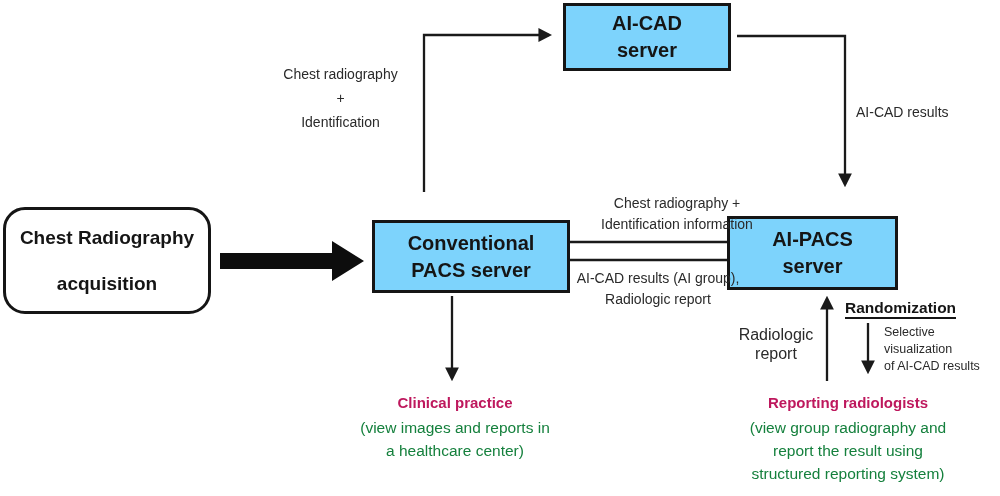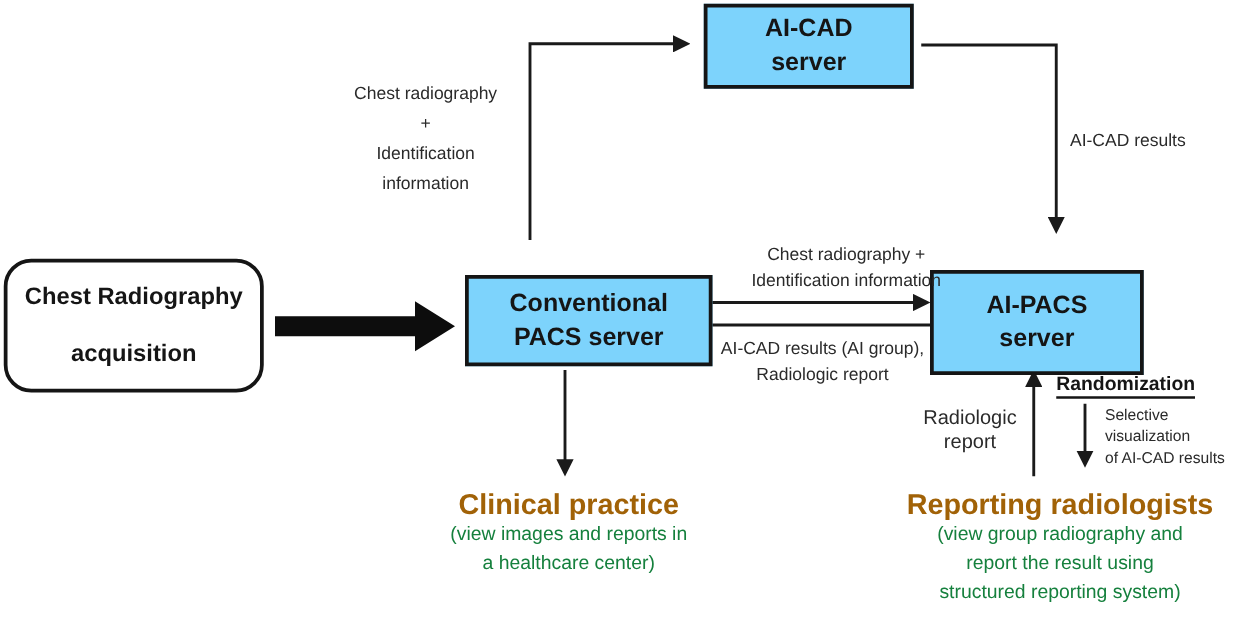--- a/index.html
+++ b/index.html
@@ -49,23 +49,23 @@
     line-height:22px;
   }
   .lbl span{display:block;}
   .endpoint{
     position:absolute;
     text-align:center;
   }
   .endpoint .title{
     display:block;
     font-weight:bold;
-    font-size:23px;
+    font-size:15px;
     line-height:26px;
-    color:#a16207;
+    color:#be185d;
   }
   .endpoint .sub{
     display:block;
     font-size:15.5px;
     line-height:23px;
     color:#15803d;
   }
   .rand{
     position:absolute;
     font-weight:bold;
@@ -113,30 +113,29 @@
   <div class="box" style="left:563px;top:3px;width:168px;height:68px;">
     <span class="bl">AI-CAD</span>
     <span class="bl">server</span>
   </div>
 
   <div class="box" style="left:372px;top:220px;width:198px;height:73px;">
     <span class="bl">Conventional</span>
     <span class="bl">PACS server</span>
   </div>
 
-  <div class="box" style="left:744px;top:216px;width:171px;height:84px;">
+  <div class="box" style="left:727px;top:216px;width:171px;height:74px;">
     <span class="bl">AI-PACS</span>
     <span class="bl">server</span>
   </div>
 
   <div class="lbl" style="left:258px;top:62px;width:165px;line-height:24px;">
     <span>Chest radiography</span>
     <span>+</span>
     <span>Identification</span>
-    <span>information</span>
   </div>
 
   <div class="lbl" style="left:856px;top:101px;width:150px;text-align:left;">
     <span>AI-CAD results</span>
   </div>
 
   <div class="lbl" style="left:567px;top:193px;width:220px;line-height:21px;">
     <span>Chest radiography +</span>
     <span>Identification information</span>
   </div>

